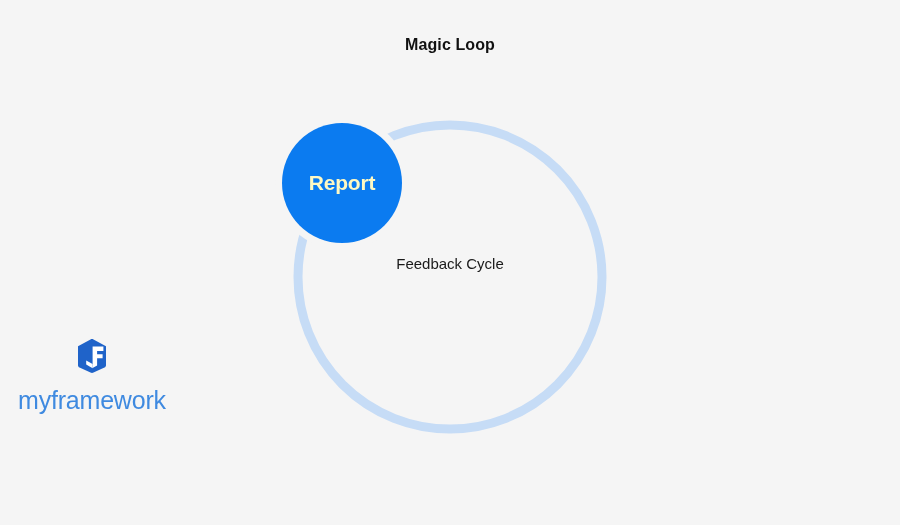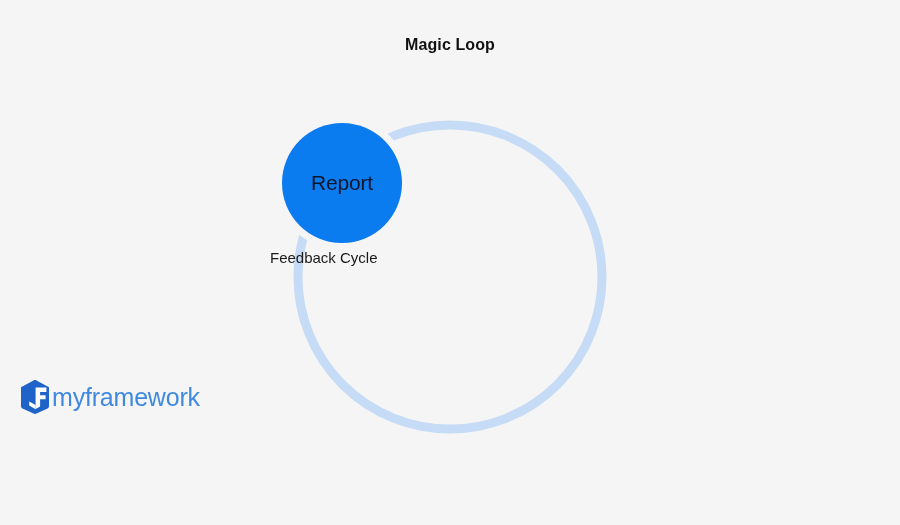--- a/index.html
+++ b/index.html
@@ -58,49 +58,52 @@
     height: 120px;
     border-radius: 50%;
     background: #0b7bf0;
     box-shadow: 0 0 0 7px #f5f5f5;
     display: flex;
     align-items: center;
     justify-content: center;
   }
 
   .cycle-node-label {
-    color: #0f172a;
+    color: #fef9c3;
     font-size: 21px;
-    font-weight: normal;
+    font-weight: bold;
     white-space: nowrap;
     letter-spacing: -0.2px;
   }
 
   #node-report   { left: 12px;  top: 26px; }
   #node-respond  { left: 230px; top: 26px; }
   #node-update   { left: 13px;  top: 216px; }
   #node-sustain  { left: 230px; top: 216px; }
 
   #cycle-center-label {
     position: absolute;
     left: 0;
-    top: 152px;
+    top: 158px;
     width: 360px;
+    text-align: center;
     font-size: 15px;
     font-weight: normal;
     color: #1a1a1a;
   }
 
   
   #footer-logo {
     position: absolute;
     left: 18px;
     bottom: 14px;
     display: flex;
     align-items: center;
+    gap: 12px;
+    flex-direction: column;
   }
 
   #logo-mark {
     width: 34px;
     height: 36px;
     display: block;
   }
 
   #logo-wordmark {
     font-size: 25px;

